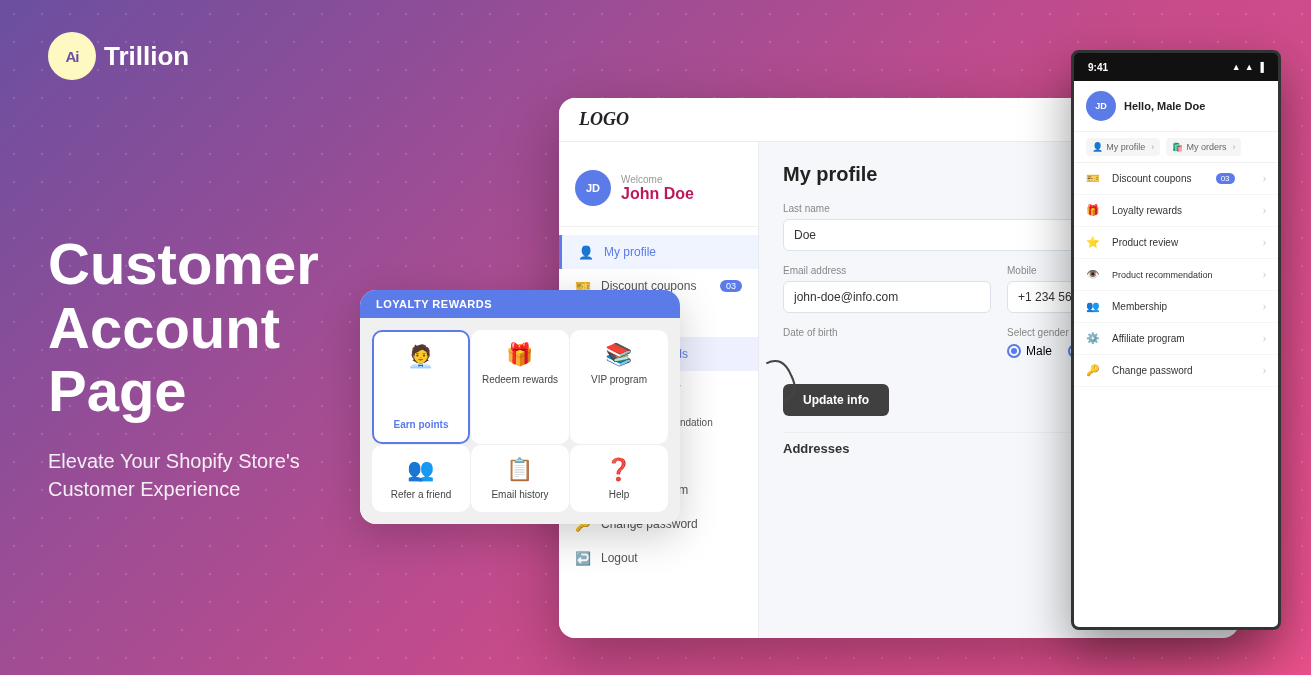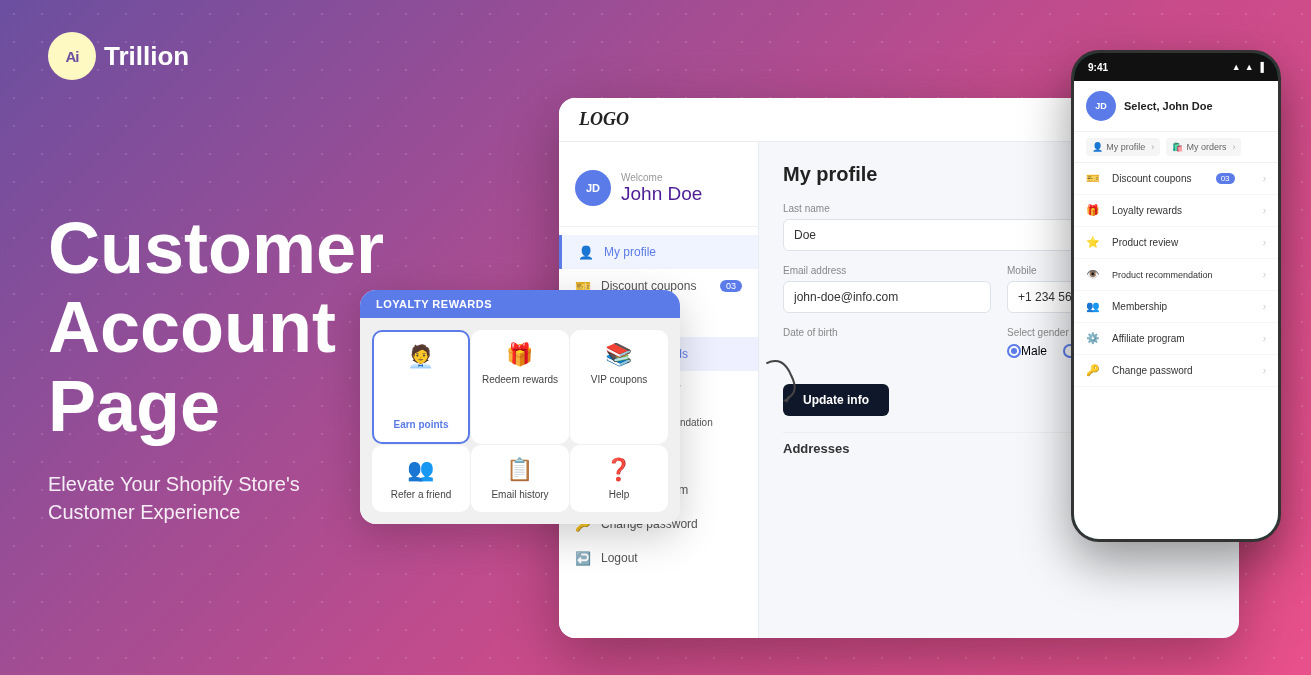--- a/index.html
+++ b/index.html
@@ -57,21 +57,21 @@
       letter-spacing: -1px;
     }
 
     .logo-text {
       font-size: 26px;
       font-weight: 700;
       color: white;
     }
 
     .hero-title {
-      font-size: 72px;
+      font-size: 58px;
       font-weight: 800;
       color: white;
       line-height: 1.1;
       margin-bottom: 24px;
     }
 
     .hero-subtitle {
       font-size: 20px;
       color: rgba(255,255,255,0.9);
       font-weight: 400;
@@ -154,23 +154,23 @@
       font-weight: 700;
       flex-shrink: 0;
     }
 
     .greeting-text {
       font-size: 10px;
       color: #999;
     }
 
     .greeting-name {
-      font-size: 19px;
-      font-weight: 400;
-      color: #4c1d95;
+      font-size: 16px;
+      font-weight: 700;
+      color: #be185d;
     }
 
     .nav-item {
       display: flex;
       align-items: center;
       gap: 10px;
       padding: 9px 16px;
       font-size: 12px;
       color: #555;
       cursor: pointer;
@@ -269,20 +269,21 @@
     }
 
     .gender-row {
       display: flex;
       gap: 16px;
     }
 
     .radio-option {
       display: flex;
       align-items: center;
+      gap: 5px;
       font-size: 12px;
     }
 
     .radio-circle {
       width: 14px;
       height: 14px;
       border-radius: 50%;
       border: 2px solid #5b7be8;
       display: flex;
       align-items: center;
@@ -291,21 +292,21 @@
 
     .radio-circle.checked::after {
       content: '';
       width: 6px;
       height: 6px;
       background: #5b7be8;
       border-radius: 50%;
     }
 
     .update-btn {
-      background: #0f172a;
+      background: #404040;
       color: white;
       border: none;
       border-radius: 6px;
       padding: 9px 20px;
       font-size: 12px;
       font-weight: 600;
       cursor: pointer;
       margin-top: 12px;
     }
 
@@ -390,23 +391,23 @@
       height: 50px;
       z-index: 25;
     }
 
     
     .phone-mockup {
       position: absolute;
       right: 30px;
       top: 50px;
       width: 210px;
-      height: 492px;
+      height: 580px;
       background: #0f766e;
-      border-radius: 28px;
+      border-radius: 8px;
       box-shadow: 0 20px 50px rgba(0,0,0,0.4);
       overflow: hidden;
       border: 3px solid #333;
       z-index: 30;
     }
 
     .phone-notch {
       background: #111;
       height: 28px;
       display: flex;
@@ -675,21 +676,21 @@
     <div class="loyalty-item active">
       <span class="loyalty-item-icon">🧑‍💼</span>
       <span class="loyalty-item-label">Earn points</span>
     </div>
     <div class="loyalty-item">
       <span class="loyalty-item-icon">🎁</span>
       <span class="loyalty-item-label">Redeem rewards</span>
     </div>
     <div class="loyalty-item">
       <span class="loyalty-item-icon">📚</span>
-      <span class="loyalty-item-label">VIP coupons</span>
+      <span class="loyalty-item-label">VIP program</span>
     </div>
     <div class="loyalty-item">
       <span class="loyalty-item-icon">👥</span>
       <span class="loyalty-item-label">Refer a friend</span>
     </div>
     <div class="loyalty-item">
       <span class="loyalty-item-icon">📋</span>
       <span class="loyalty-item-label">Email history</span>
     </div>
     <div class="loyalty-item">
@@ -709,21 +710,21 @@
     <span class="phone-notch-time">9:41</span>
     <div class="phone-notch-icons">
       <span>▲</span>
       <span>▲</span>
       <span>▐</span>
     </div>
   </div>
   <div class="phone-screen">
     <div class="phone-user-row">
       <div class="phone-avatar">JD</div>
-      <span class="phone-user-name">Select, John Doe</span>
+      <span class="phone-user-name">Hello, Male Doe</span>
     </div>
     <div class="phone-nav-row">
       <div class="phone-nav-item">
         <span>👤</span>
         <span>My profile</span>
         <span style="color:#aaa; margin-left:3px;">›</span>
       </div>
       <div class="phone-nav-item">
         <span>🛍️</span>
         <span>My orders</span>

